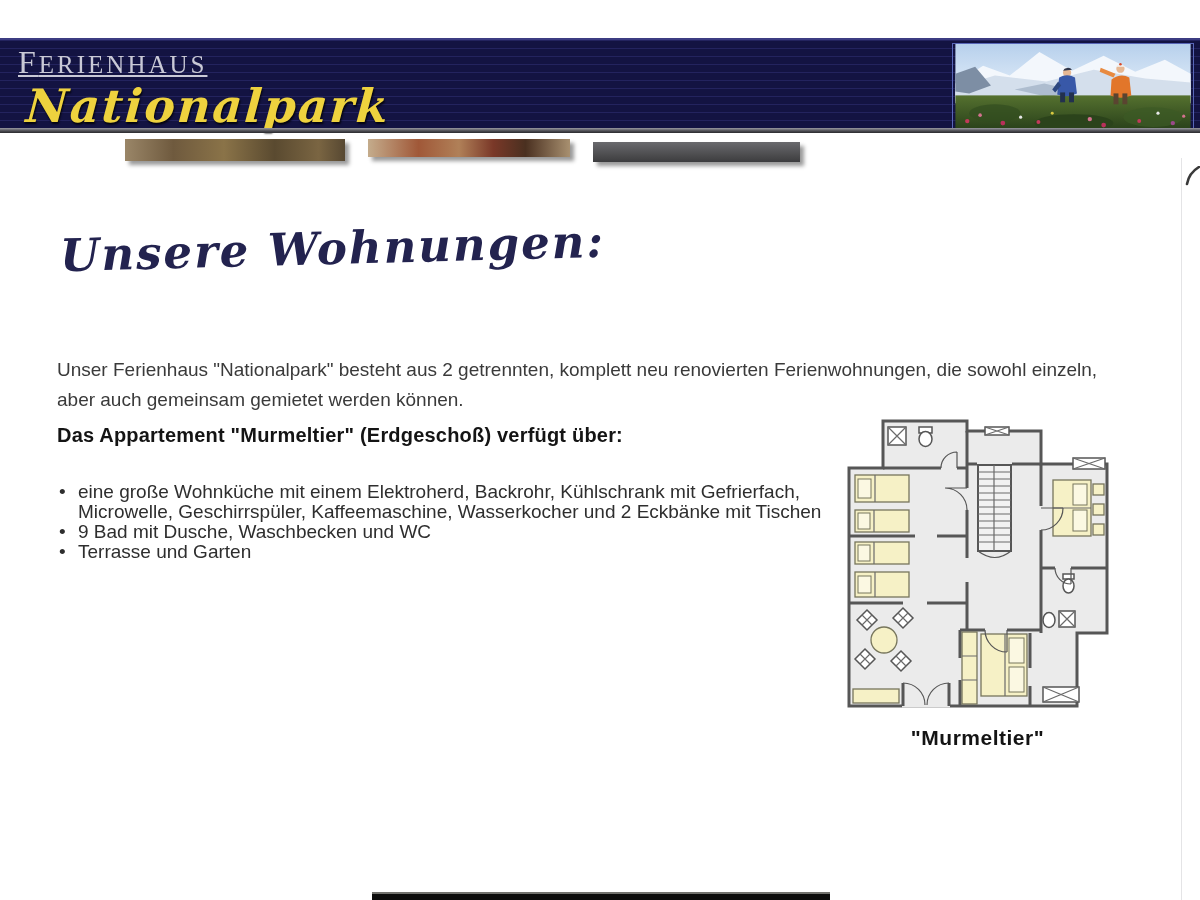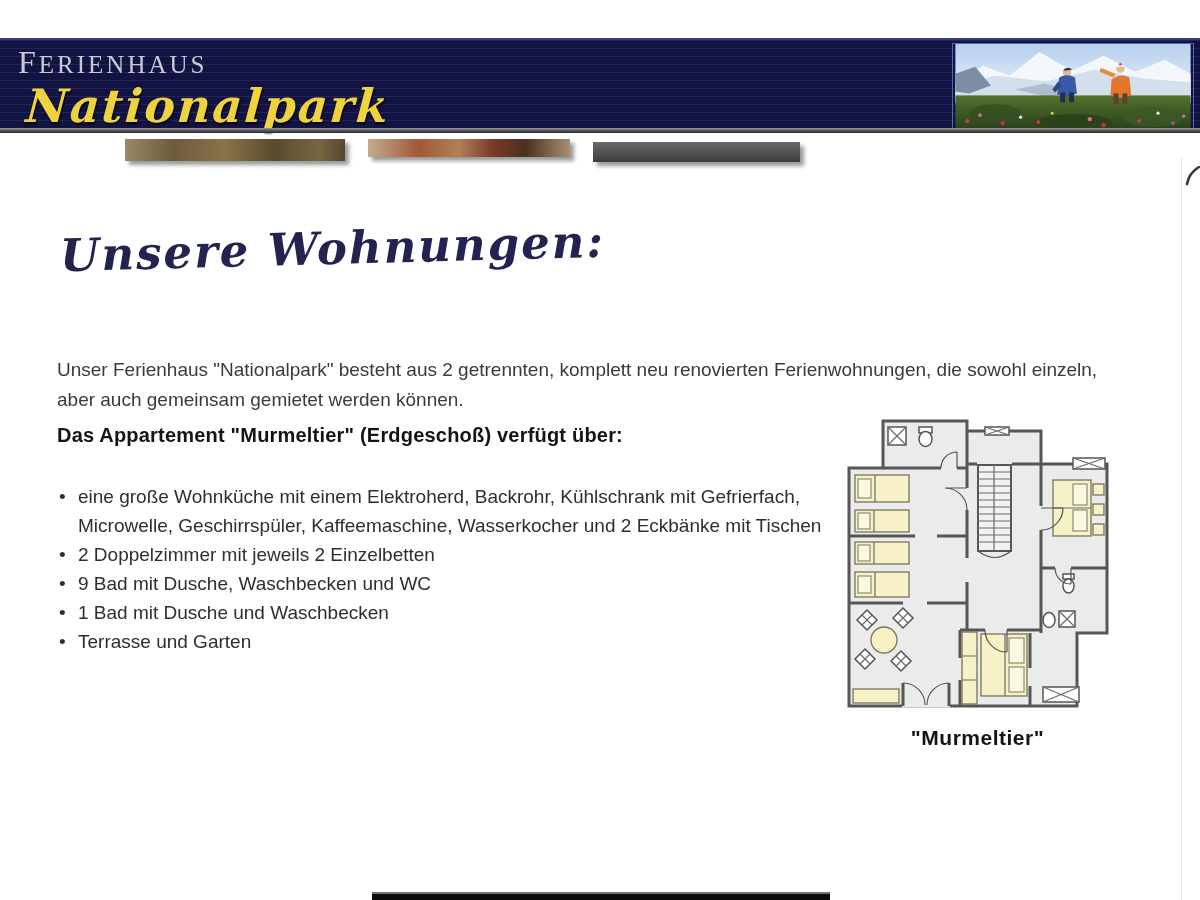--- a/index.html
+++ b/index.html
@@ -7,21 +7,21 @@
         font-family:"Liberation Sans",sans-serif;}
 
   
   .header{position:absolute;left:0;top:38px;width:1200px;height:93px;
     background:repeating-linear-gradient(180deg,#23235e 0px,#23235e 1.5px,#131342 1.5px,#131342 8px);
     border-top:2px solid #3c3c82;}
   .header-bottom-edge{position:absolute;left:0;bottom:0;width:100%;height:5px;
     background:linear-gradient(180deg,#9a9aa2 0,#4a4a50 60%,#2a2a2e 100%);}
   .brand{position:absolute;left:18px;top:4px;}
   .brand-top{font-family:"Liberation Serif",serif;font-size:25px;letter-spacing:3px;
-    color:#c9c9d6;text-transform:uppercase;}
+    color:#c9c9d6;text-transform:uppercase;text-decoration:underline;}
   .brand-top::first-letter{font-size:32px;}
   .brand-main{font-family:"DejaVu Serif",serif;font-style:italic;font-weight:bold;
     font-size:46px;line-height:50px;color:#eed23e;letter-spacing:2px;margin-left:8px;
     text-shadow:1px 2px 2px rgba(0,0,0,.8);transform:skewX(-4deg);}
   .header-photo{position:absolute;right:7px;top:4px;width:240px;height:84px;display:block;
     outline:1px solid #5866b8;}
 
   
   .strip{position:absolute;box-shadow:4px 4px 4px rgba(0,0,0,.40);}
   .strip-1{left:125px;top:139px;width:220px;height:22px;
@@ -37,21 +37,21 @@
 
   
   .script-heading{position:absolute;left:60px;top:222px;
     font-family:"DejaVu Serif",serif;font-style:italic;font-weight:bold;
     font-size:45px;color:#23234f;letter-spacing:2px;transform:rotate(-1.5deg);}
   .intro{position:absolute;left:57px;top:336px;width:1060px;
     font-size:19px;line-height:30px;color:#3a3a3a;}
   .apartment-heading{position:absolute;left:57px;top:424px;
     font-size:20px;font-weight:bold;color:#141414;letter-spacing:.2px;}
   .features{position:absolute;left:57px;top:482px;width:780px;margin:0;padding:0;
-    list-style:none;font-size:19px;line-height:29px;color:#2e2e2e;}
+    list-style:none;font-size:19px;line-height:20px;color:#2e2e2e;}
   .features li{position:relative;padding-left:21px;}
   .features li::before{content:"\2022";position:absolute;left:2px;top:0;}
 
   
   .floorplan{position:absolute;left:845px;top:418px;width:265px;height:295px;}
   .fp-caption{position:absolute;left:845px;top:726px;width:265px;text-align:center;
     font-size:21px;font-weight:bold;color:#141414;letter-spacing:.5px;}
   .fp-floor{fill:#ebebeb;stroke:#565656;stroke-width:3;}
   .fp-wall{stroke:#565656;stroke-width:3;fill:none;}
   .fp-thin{stroke:#6a6a6a;stroke-width:1.2;fill:none;}
@@ -143,23 +143,21 @@
   </svg>
 
   <div class="script-heading">Unsere Wohnungen:</div>
 
   <p class="intro">Unser Ferienhaus "Nationalpark" besteht aus 2 getrennten, komplett neu renovierten Ferienwohnungen, die sowohl einzeln, aber auch gemeinsam gemietet werden können.</p>
 
   <div class="apartment-heading">Das Appartement "Murmeltier" (Erdgeschoß) verfügt über:</div>
 
   <ul class="features">
       <li>eine große Wohnküche mit einem Elektroherd, Backrohr, Kühlschrank mit Gefrierfach, Microwelle, Geschirrspüler, Kaffeemaschine, Wasserkocher und 2 Eckbänke mit Tischen</li>
-      <li>2 Doppelzimmer mit jeweils 2 Einzelbetten</li>
       <li>9 Bad mit Dusche, Waschbecken und WC</li>
-      <li>1 Bad mit Dusche und Waschbecken</li>
       <li>Terrasse und Garten</li>
     </ul>
 
   <svg class="floorplan" viewBox="0 0 265 295">
 
     <path class="fp-floor" d="M38,3 H122 V13 H196 V46 H262 V215 H232 V288 H4 V50 H38 Z"></path>
 
     <path class="fp-wall" d="M38,50 H96 M112,50 H122 M122,13 V50 M122,50 V70 M122,92 V140 M122,164 V212
       M4,118 H70 M92,118 H122 M4,185 H58 M82,185 H122
       M122,46 H132 M167,46 H196

